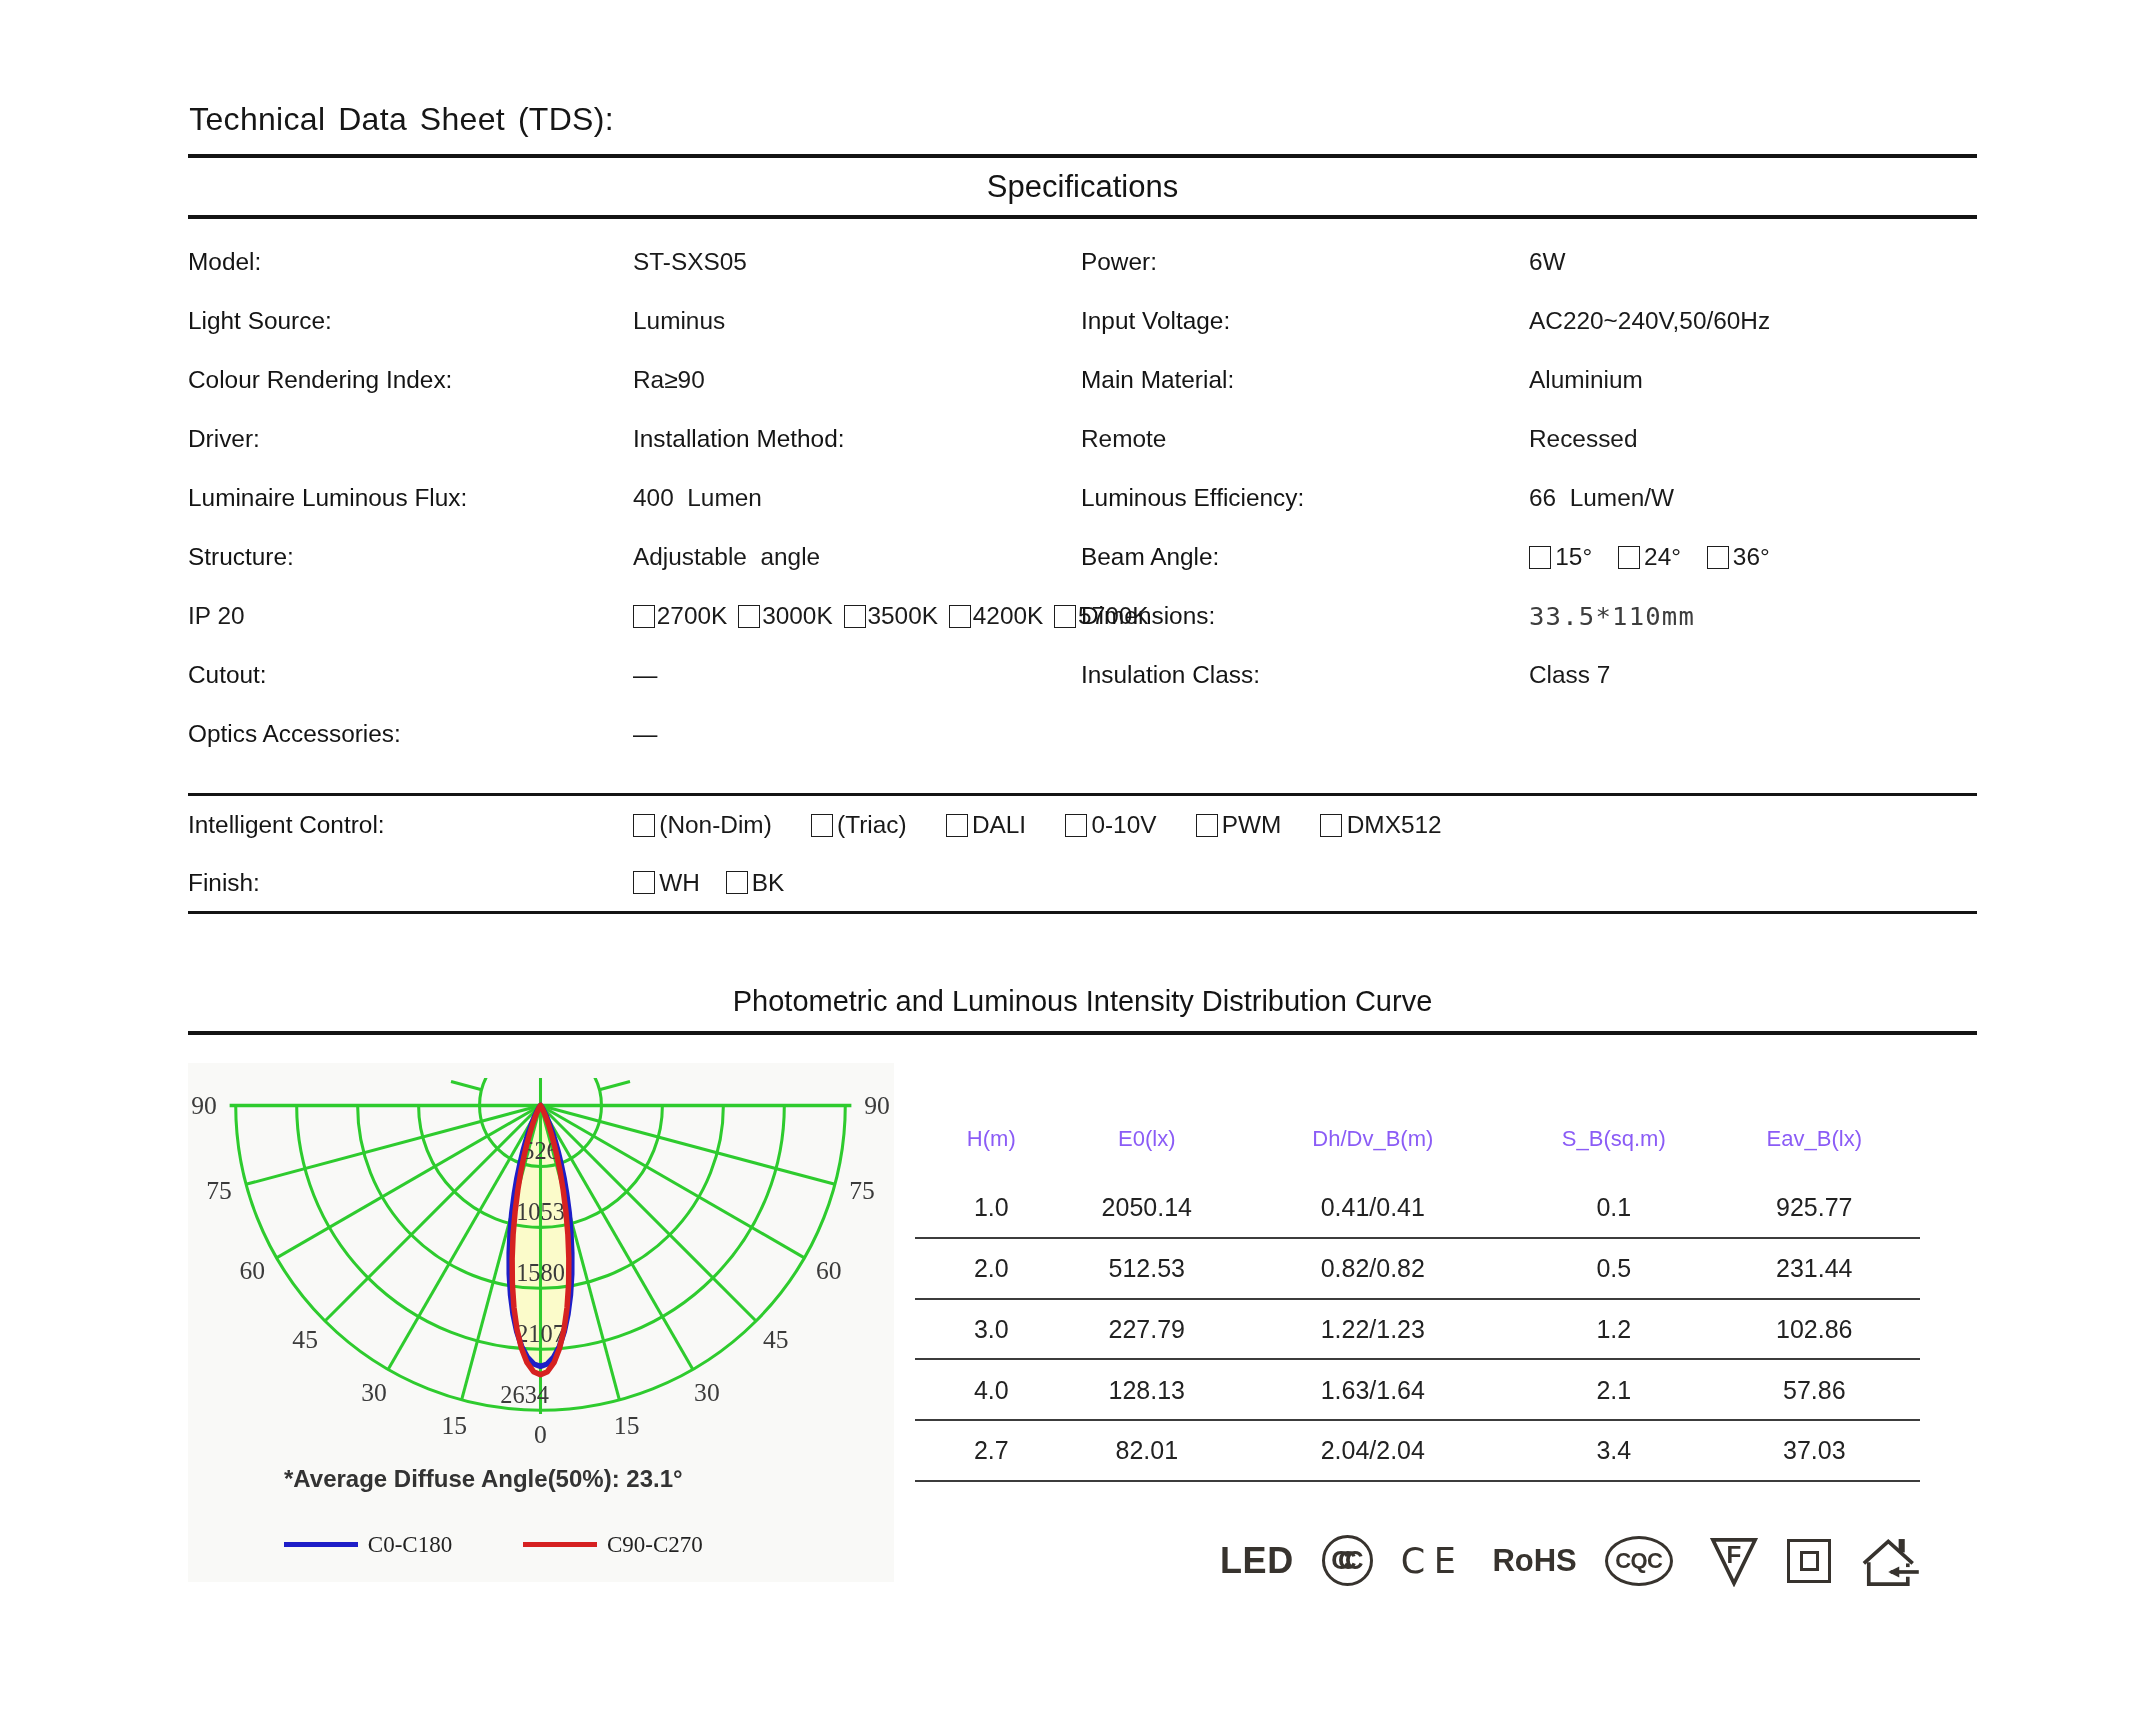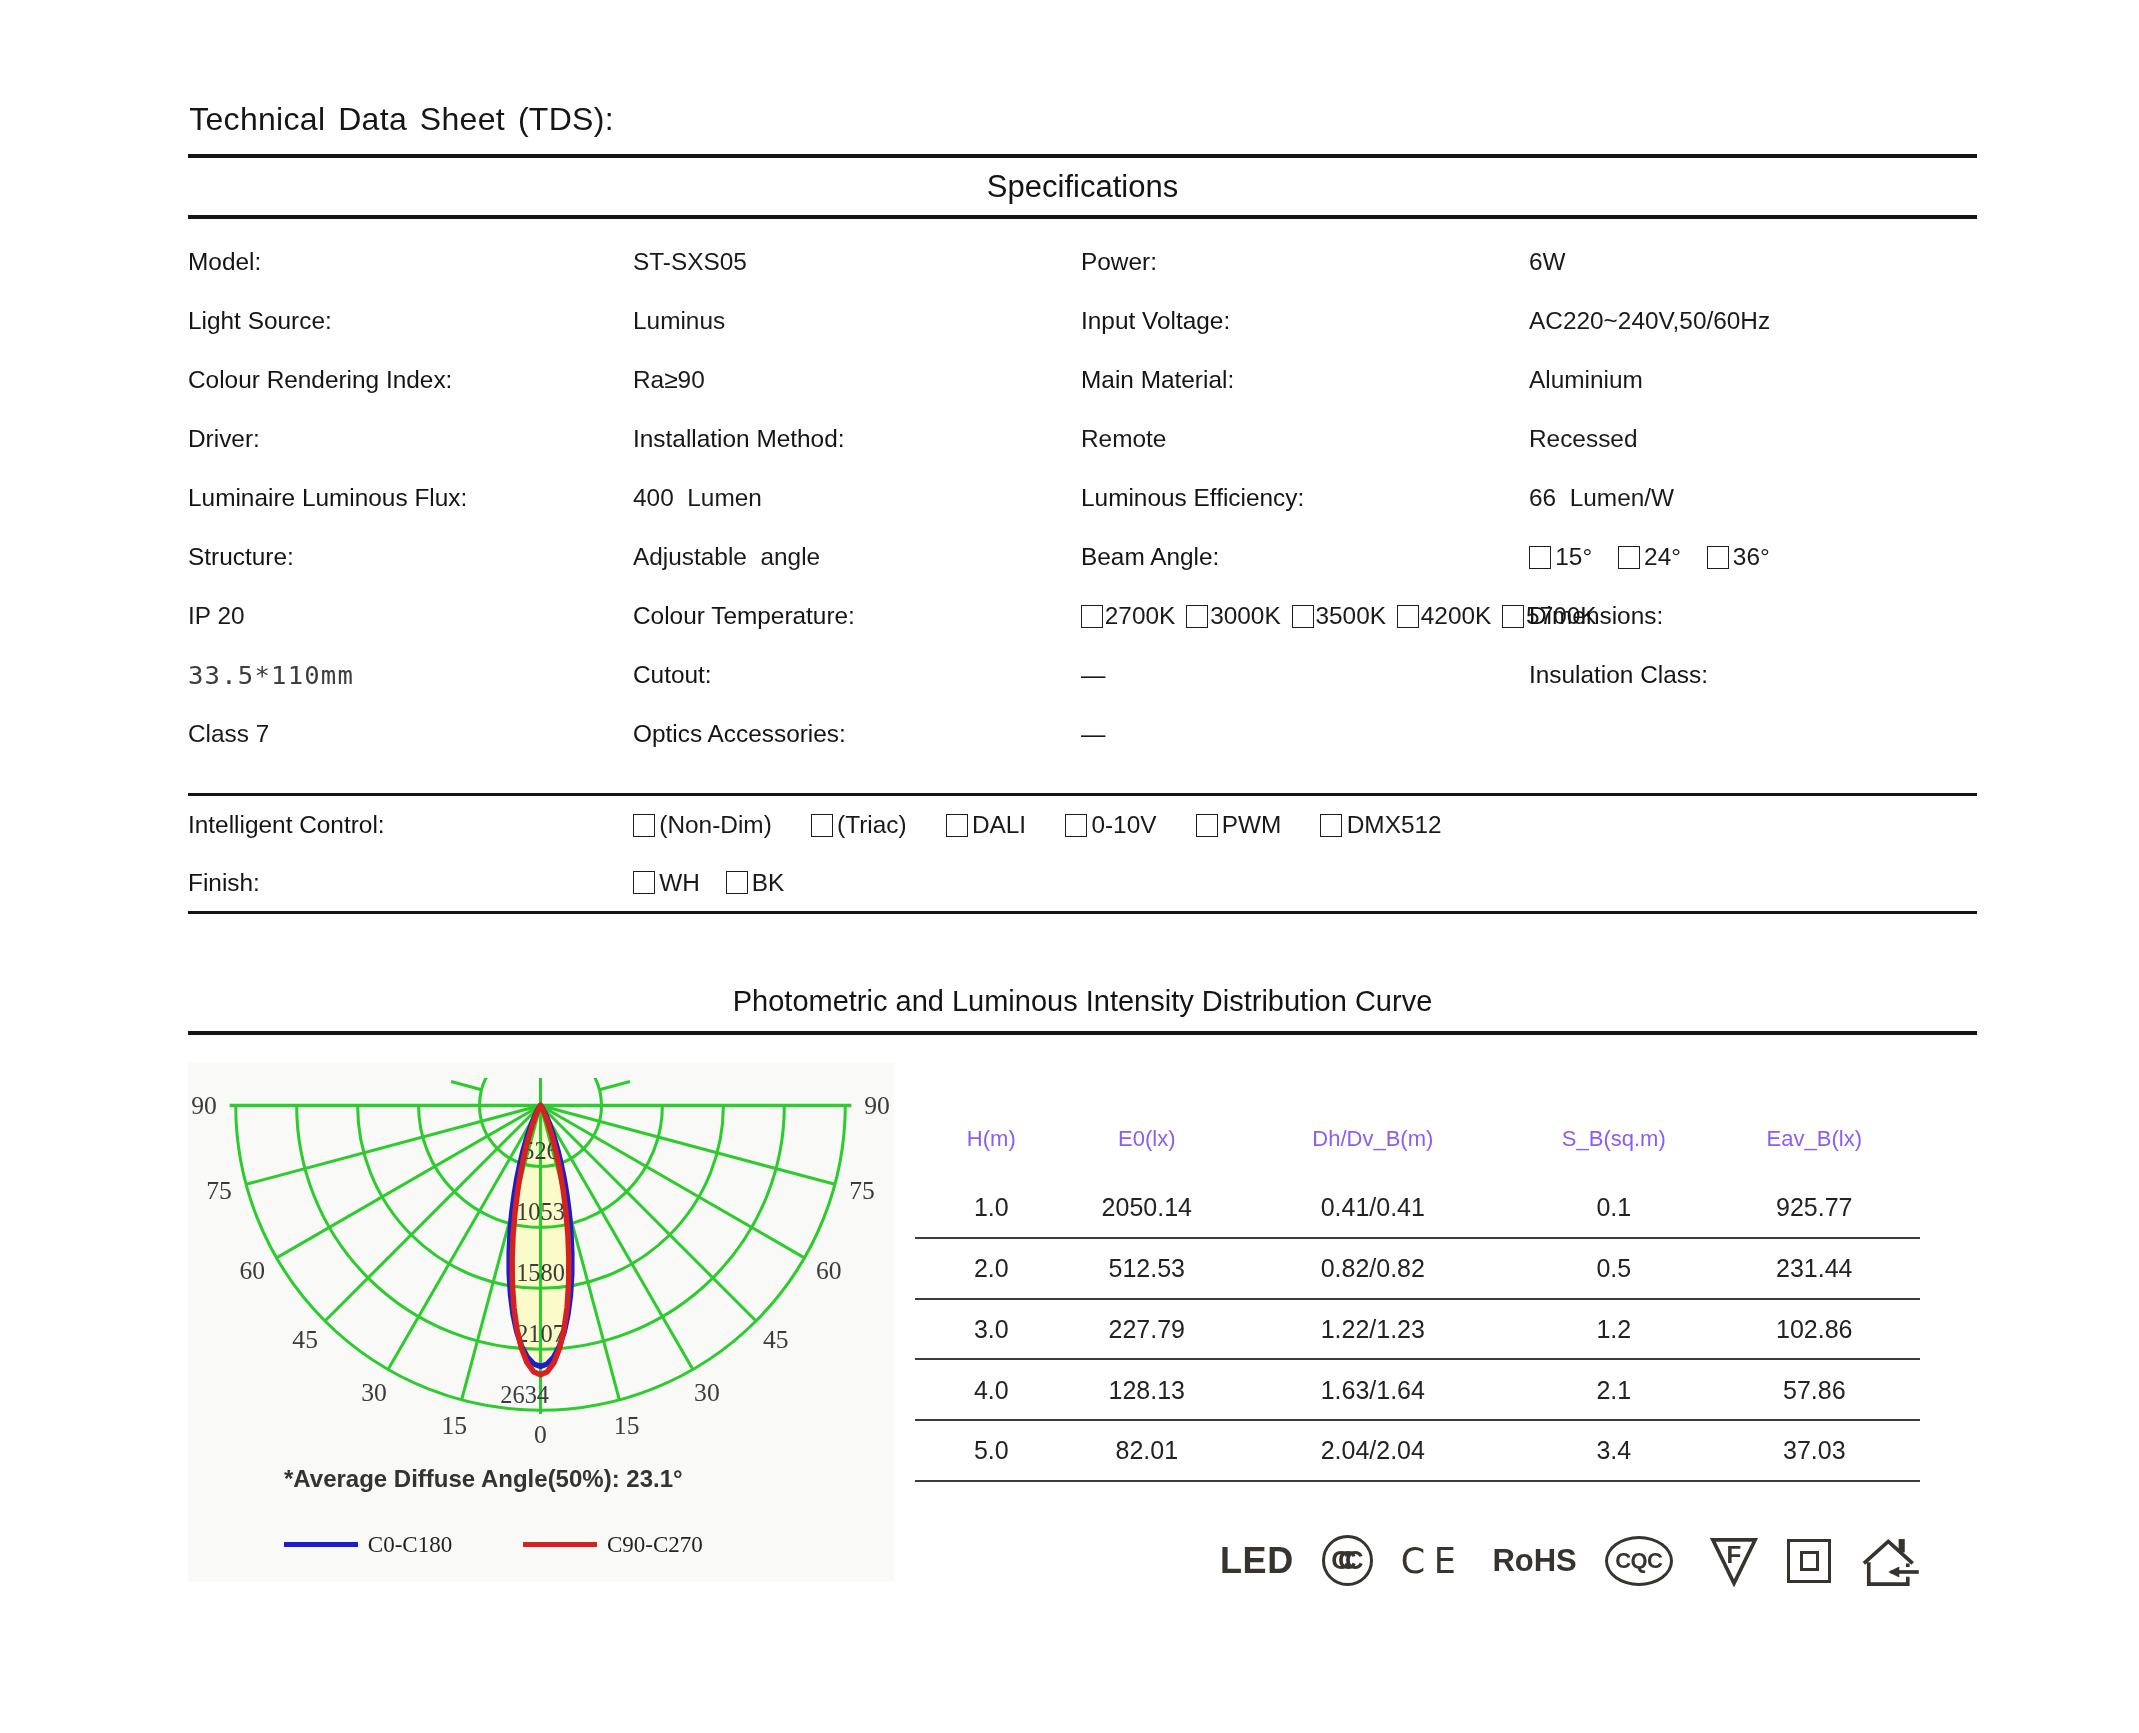--- a/index.html
+++ b/index.html
@@ -164,21 +164,20 @@
         <span class="opt">
           <span class="cb"></span>
           <span class="opt-label">24°</span>
         </span>
         <span class="opt">
           <span class="cb"></span>
           <span class="opt-label">36°</span>
         </span>
       </div>
       <div class="cell spec-value">IP 20</div>
-      <div class="cell spec-label">Colour Temperature:</div>
       <div class="cell spec-value checkgroup tight">
         <span class="opt">
           <span class="cb"></span>
           <span class="opt-label">2700K</span>
         </span>
         <span class="opt">
           <span class="cb"></span>
           <span class="opt-label">3000K</span>
         </span>
         <span class="opt">
@@ -345,21 +344,21 @@
               <span class="tcell">102.86</span>
             </div>
             <div class="trow">
               <span class="tcell">4.0</span>
               <span class="tcell">128.13</span>
               <span class="tcell">1.63/1.64</span>
               <span class="tcell">2.1</span>
               <span class="tcell">57.86</span>
             </div>
             <div class="trow">
-              <span class="tcell">5.0</span>
+              <span class="tcell">2.7</span>
               <span class="tcell">82.01</span>
               <span class="tcell">2.04/2.04</span>
               <span class="tcell">3.4</span>
               <span class="tcell">37.03</span>
             </div>
           </div>
       </div>
 
       <div class="certs">
         <span class="cert-led">LED</span>

